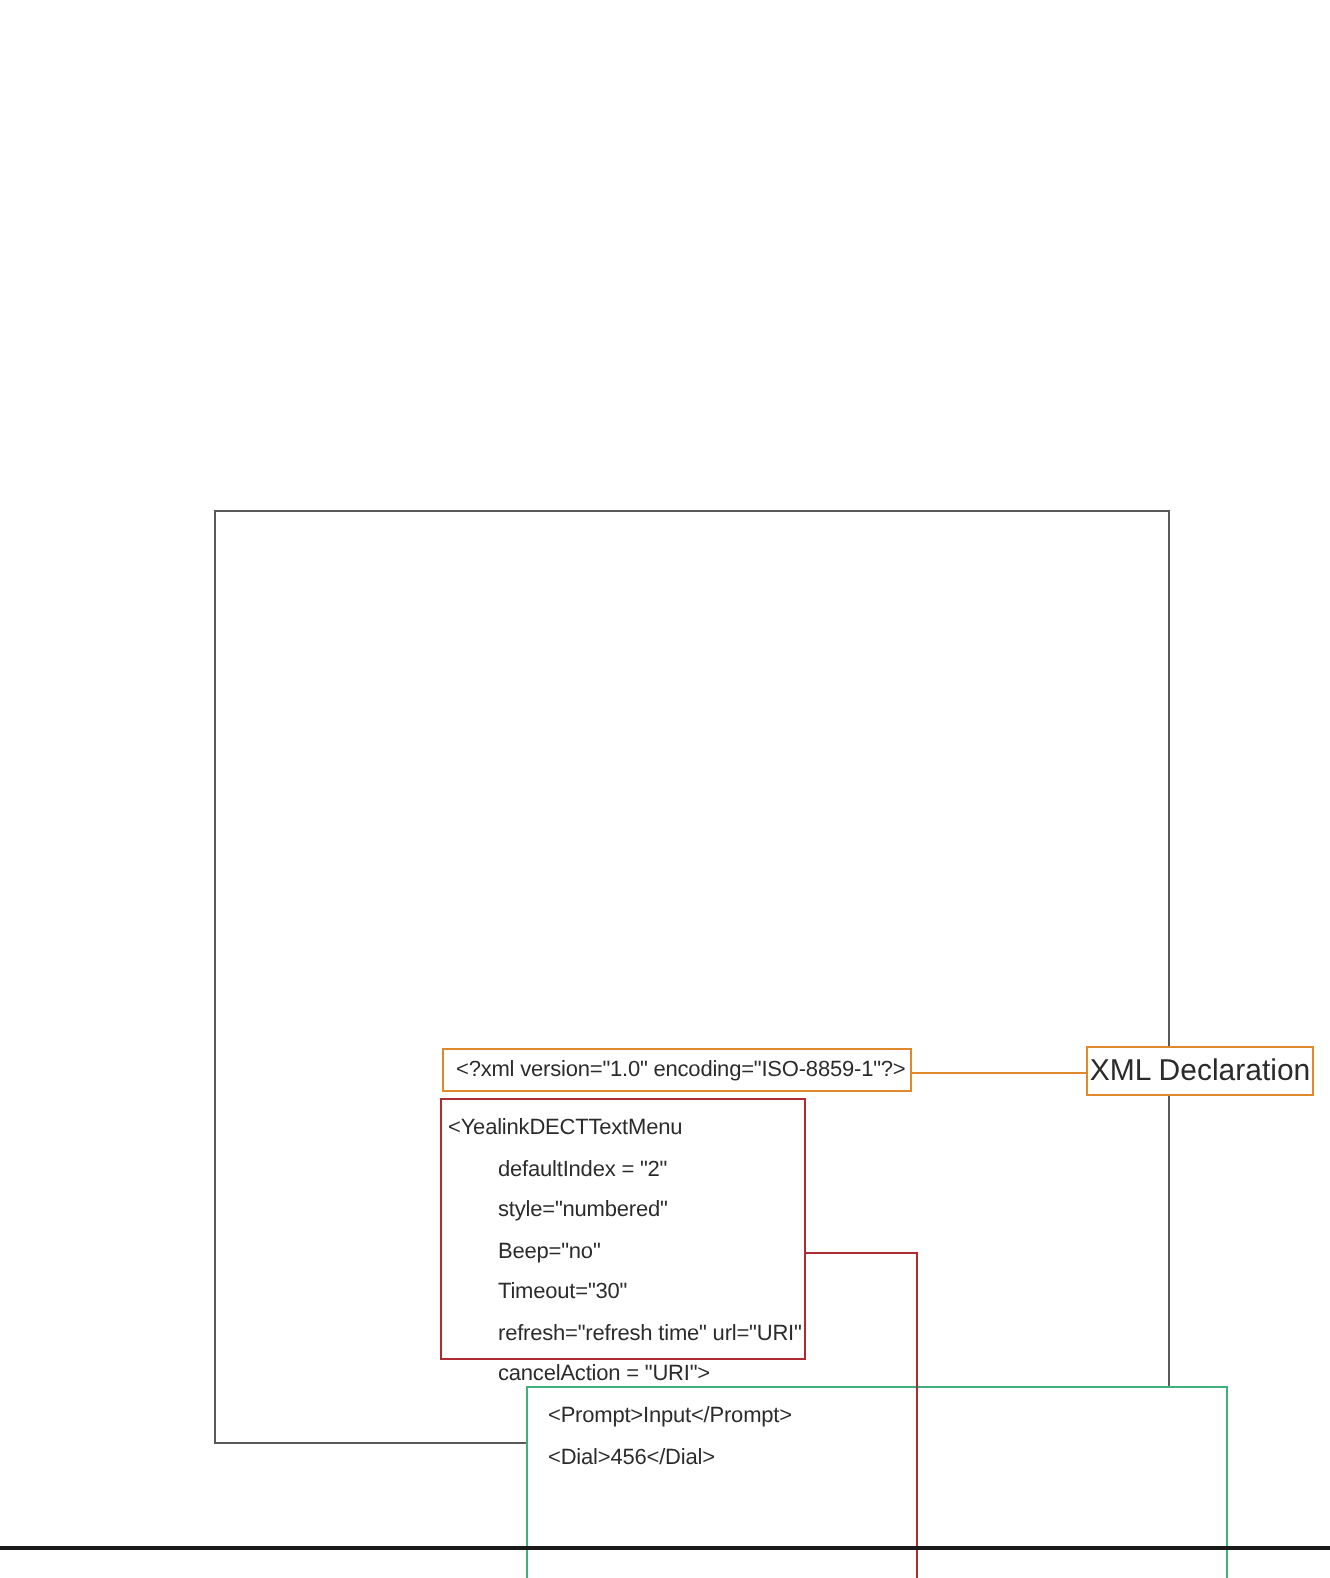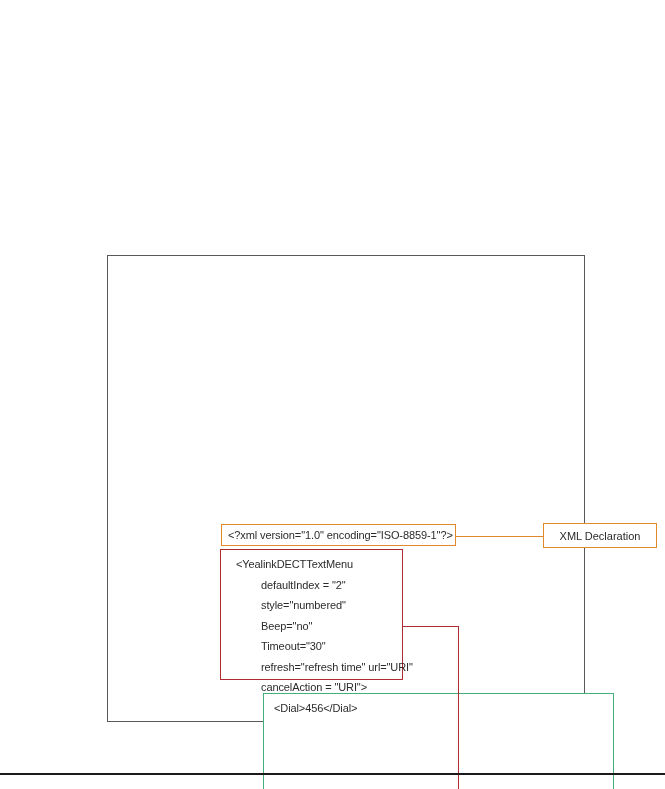--- a/index.html
+++ b/index.html
@@ -81,41 +81,41 @@
   #xml-decl-label {
     left: 435px;
     top: 267px;
     width: 114px;
     height: 25px;
     display: flex;
     align-items: center;
     justify-content: center;
   }
   #xml-decl-label span {
-    font-size: 11px;
+    font-size: 15px;
     color: #2b2b2b;
   }
 
   
   #decl-connector {
     position: absolute;
     left: 348px;
     top: 279.5px;
     width: 87px;
     height: 1.1px;
     background: #e0892a;
   }
 
   
   #root-open-box {
     left: 112px;
     top: 293px;
     width: 183px;
     height: 131px;
-    padding: 4px 0 0 15px;
+    padding: 4px 0 0 3px;
   }
   #root-open-box .code-line.indent { padding-left: 25px; }
 
   
   #children-box {
     left: 155px;
     top: 437px;
     width: 351px;
     height: 221px;
     padding: 4px 0 0 10px;
@@ -149,20 +149,21 @@
       <div class="code-line">&lt;YealinkDECTTextMenu</div>
       <div class="code-line indent">defaultIndex = "2"</div>
       <div class="code-line indent">style="numbered"</div>
       <div class="code-line indent">Beep="no"</div>
       <div class="code-line indent">Timeout="30"</div>
       <div class="code-line indent">refresh="refresh time" url="URI"</div>
       <div class="code-line indent">cancelAction = "URI"&gt;</div>
     </div>
 
     <div class="box box-green" id="children-box">
+      <div class="code-line">&lt;Prompt&gt;Input&lt;/Prompt&gt;</div>
       <div class="code-line">&lt;Dial&gt;456&lt;/Dial&gt;</div>
 
     </div>
 
     <div class="rconn" id="rconn-top-h"></div>
     <div class="rconn" id="rconn-vert"></div>
 
   </div>
 
   <div class="page-rule"></div>

